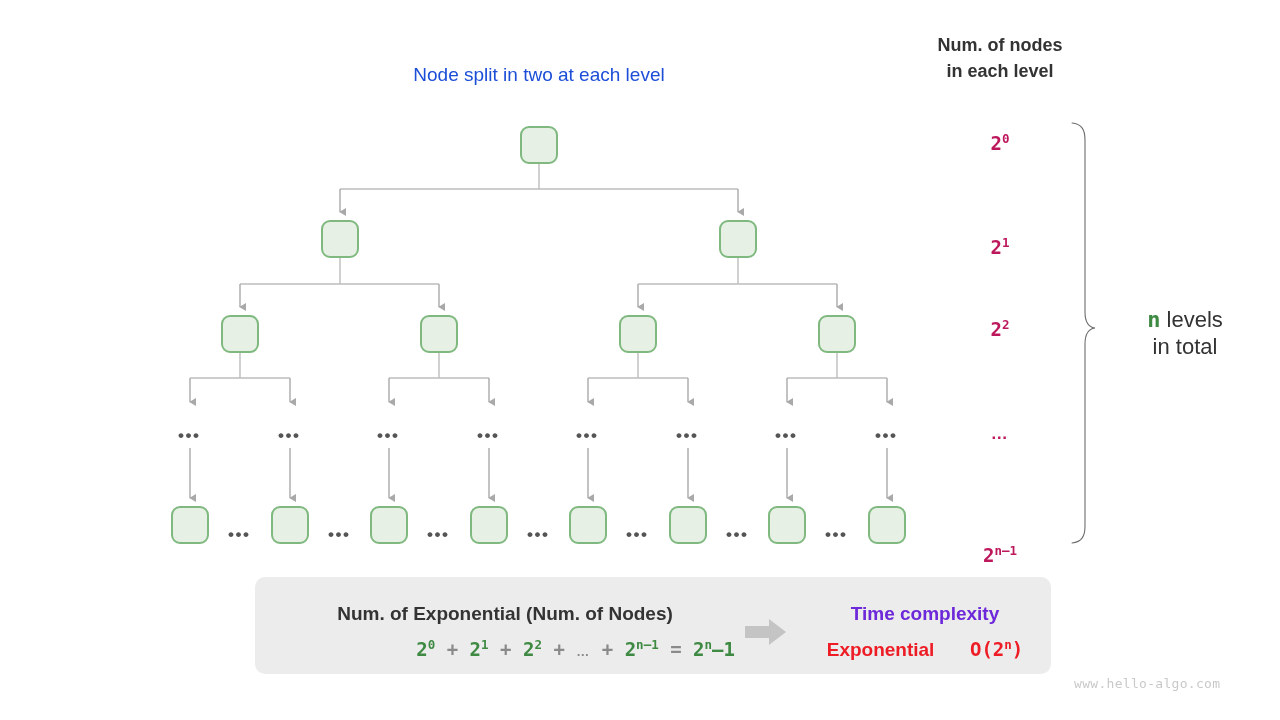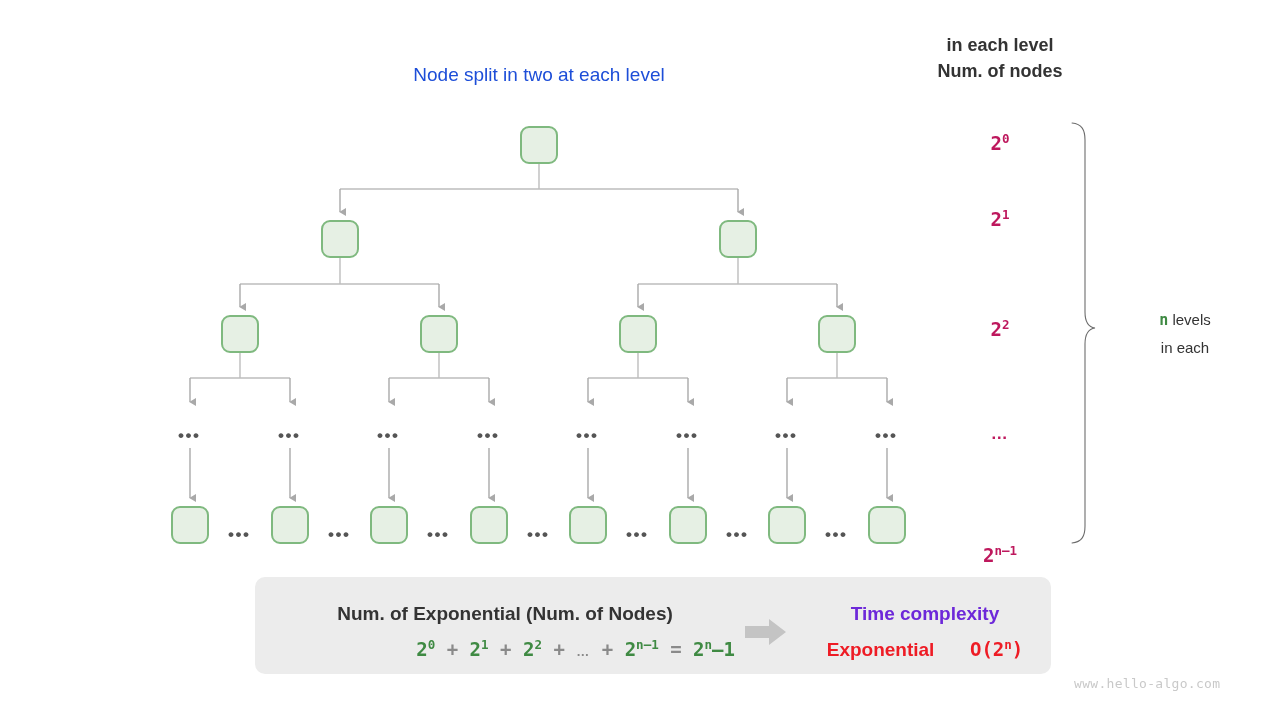--- a/index.html
+++ b/index.html
@@ -100,21 +100,21 @@
     letter-spacing: 1.5px;
     font-size: 17px;
   }
   
   .brace-label {
     position: absolute;
     left: 1105px;
     top: 306px;
     width: 160px;
     text-align: center;
-    font-size: 15px;
+    font-size: 22px;
     color: #333333;
     line-height: 27px;
   }
   .brace-label .nvar {
     color: #3f8a43;
     font-weight: bold;
     font-family: "DejaVu Sans Mono", monospace;
   }
   
   .summary {
@@ -201,22 +201,22 @@
     letter-spacing: 0.3px;
   }
 </style>
 </head>
 <body>
 
 <div class="stage">
 
   <div class="title-sub">Node split in two at each level</div>
   <div class="col-title">
+    <div>Num. of nodes</div>
     <div>in each level</div>
-    <div>Num. of nodes</div>
   </div>
 
   <svg class="edges" viewBox="0 0 1280 720">
     <defs>
       <marker id="ah" markerWidth="9" markerHeight="9" refX="4.5" refY="7.2" orient="auto" markerUnits="userSpaceOnUse">
         <path d="M0.6,1.2 L8.4,1.2 L4.5,8.0 Z" fill="#a9a9a9"></path>
       </marker>
     </defs>
     <g stroke="#bdbdbd" stroke-width="1.4" fill="none">
 
@@ -308,37 +308,37 @@
   <div class="ell" style="left:328px; top:530px;">•••</div>
   <div class="ell" style="left:427px; top:530px;">•••</div>
   <div class="ell" style="left:527px; top:530px;">•••</div>
   <div class="ell" style="left:626px; top:530px;">•••</div>
   <div class="ell" style="left:726px; top:530px;">•••</div>
   <div class="ell" style="left:825px; top:530px;">•••</div>
 
   <div class="lvl" style="left:940px; top:132px;">
     <span>2</span><sup>0</sup>
   </div>
-  <div class="lvl" style="left:940px; top:208px;">
+  <div class="lvl" style="left:940px; top:236px;">
     <span>2</span><sup>1</sup>
   </div>
   <div class="lvl" style="left:940px; top:318px;">
     <span>2</span><sup>2</sup>
   </div>
   <div class="lvl dots" style="left:940px; top:424px;">…</div>
   <div class="lvl" style="left:940px; top:510px;margin-top:34px;">
     <span>2</span><sup>n–1</sup>
   </div>
 
   <div class="brace-label">
     <div>
       <span class="nvar">n</span>
       <span>levels</span>
     </div>
-    <div>in each</div>
+    <div>in total</div>
   </div>
 
   <div class="summary"></div>
 
   <div class="sum-left-title">Num. of Exponential (Num. of Nodes)</div>
 
   <div class="sum-formula">
     <span class="g"><span>2</span><sup>0</sup></span>
     <span class="op">+</span>
     <span class="g"><span>2</span><sup>1</sup></span>

